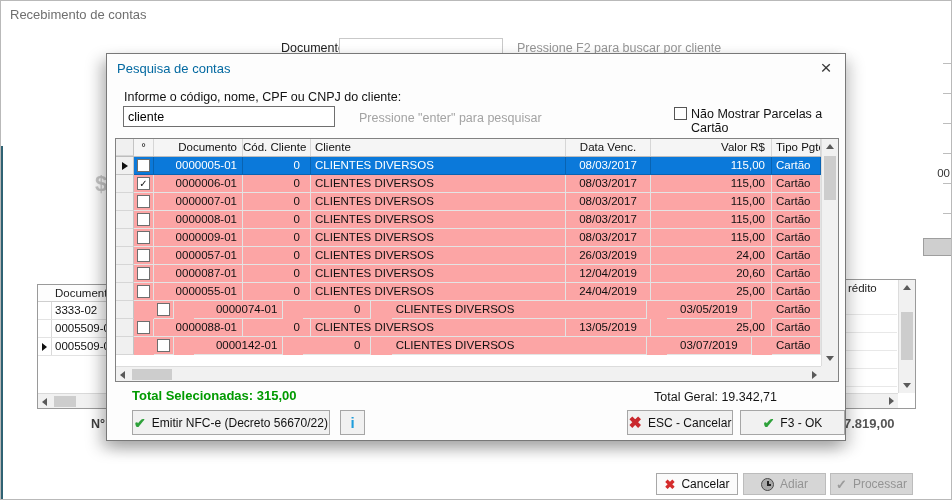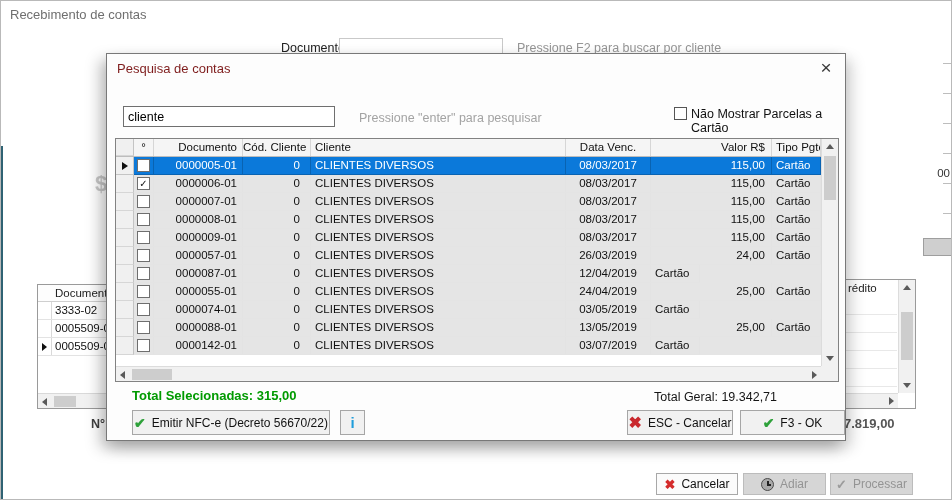--- a/index.html
+++ b/index.html
@@ -66,41 +66,41 @@
   .gray-check-icon { color:#9b9b9b; font-weight:bold; font-size:13px; }
   .clock-icon { width:13px; height:13px; border-radius:50%; background:#a9a9a9;
     border:1px solid #4a4a4a; position:relative; }
   .clock-icon::before { content:""; position:absolute; left:5px; top:2px; width:2px; height:5px; background:#222; }
   .clock-icon::after { content:""; position:absolute; left:5px; top:5px; width:4px; height:2px; background:#222; }
 
   
   .dialog { position:absolute; left:105px; top:52px; width:740px; height:388px;
     background:#fdfdfd; border:1px solid #787878;
     box-shadow:-6px 7px 14px rgba(0,0,0,.25), 6px 7px 14px rgba(0,0,0,.16); }
-  .dlg-title { position:absolute; left:10px; top:7px; font-size:13px; color:#7f1d1d; }
+  .dlg-title { position:absolute; left:10px; top:7px; font-size:13px; color:#0369a1; }
   .dlg-close { position:absolute; right:6px; top:2px; width:26px; height:24px;
     font-size:19px; color:#3a3a3a; text-align:center; line-height:23px; cursor:default; }
   .dlg-search-label { position:absolute; left:17px; top:36px; font-size:12.5px; }
   .dlg-search-input { position:absolute; left:16px; top:52px; width:212px; height:21px;
     border:1px solid #6f6f6f; font-size:12.5px; padding:0 4px; background:#fff; }
   .dlg-search-hint { position:absolute; left:252px; top:57px; font-size:12.5px; color:#a3a3a3; }
   .cbx { position:absolute; left:567px; top:53px; width:13px; height:13px; background:#fff;
     border:1px solid #555; display:flex; align-items:center; justify-content:center;
     font-size:10px; color:#111; }
   .cbx-label { position:absolute; left:584px; top:53px; font-size:12.5px; }
 
   
   .tbl { position:absolute; left:8px; top:84px; width:724px; height:244px;
     border:1px solid #828282; background:#fff; }
   .tbl-header { position:absolute; left:0; top:0; right:17px; height:18px; display:flex;
     background:#f5f5f5; border-bottom:1px solid #bdbdbd; }
   .hcell { font-size:11.5px; line-height:17px; border-right:1px solid #d6d6d6;
     white-space:nowrap; overflow:hidden; color:#101010; }
   .tbl-body { position:absolute; left:0; top:18px; right:17px; bottom:15px; overflow:hidden; background:#fff; }
-  .trow { display:flex; height:18px; background:#e5e5e5; }
+  .trow { display:flex; height:18px; background:#fca5a5;justify-content:space-between; }
   .cell { font-size:11.5px; line-height:17px; border-right:1px solid #e3e3e3;
     border-bottom:1px solid #e4e4e4; white-space:nowrap; overflow:hidden; }
   .col-gutter { width:18px; background:#f0f0f0; border-right:1px solid #c4c4c4;
     border-bottom:1px solid #d6d6d6; display:flex; align-items:center; justify-content:center; }
   .col-check  { width:20px; display:flex; align-items:center; justify-content:center; }
   .col-doc    { width:89px; text-align:right; padding-right:5px; }
   .col-cod    { width:68px; text-align:right; padding-right:10px; }
   .col-cli    { width:255px; text-align:left; padding-left:4px; }
   .col-data   { width:85px; text-align:center; }
   .col-valor  { width:121px; text-align:right; padding-right:6px; }
@@ -214,20 +214,21 @@
   </div>
   <div class="btn btn-processar disabled">
     <span class="gray-check-icon">✓</span>
     <span>Processar</span>
   </div>
 
   <div class="dialog">
     <div class="dlg-title">Pesquisa de contas</div>
     <div class="dlg-close">×</div>
 
+    <div class="dlg-search-label">Informe o código, nome, CPF ou CNPJ do cliente:</div>
     <input class="dlg-search-input" value="cliente" style="">
     <div class="dlg-search-hint">Pressione "enter" para pesquisar</div>
 
     <div class="cbx" id="dlg-checkbox"></div>
     <div class="cbx-label">Não Mostrar Parcelas a Cartão</div>
 
     <div class="tbl">
       <div class="tbl-header" id="grid-header">
           <div class="hcell col-gutter"></div>
           <div class="hcell col-check">°</div>
@@ -315,20 +316,21 @@
           </div>
           <div class="trow">
             <div class="cell col-gutter"></div>
             <div class="cell col-check">
               <div class="cb"></div>
             </div>
             <div class="cell col-doc">0000087-01</div>
             <div class="cell col-cod">0</div>
             <div class="cell col-cli">CLIENTES DIVERSOS</div>
             <div class="cell col-data">12/04/2019</div>
+            <div class="cell col-valor">20,60</div>
             <div class="cell col-tipo">Cartão</div>
           </div>
           <div class="trow">
             <div class="cell col-gutter"></div>
             <div class="cell col-check">
               <div class="cb"></div>
             </div>
             <div class="cell col-doc">0000055-01</div>
             <div class="cell col-cod">0</div>
             <div class="cell col-cli">CLIENTES DIVERSOS</div>

